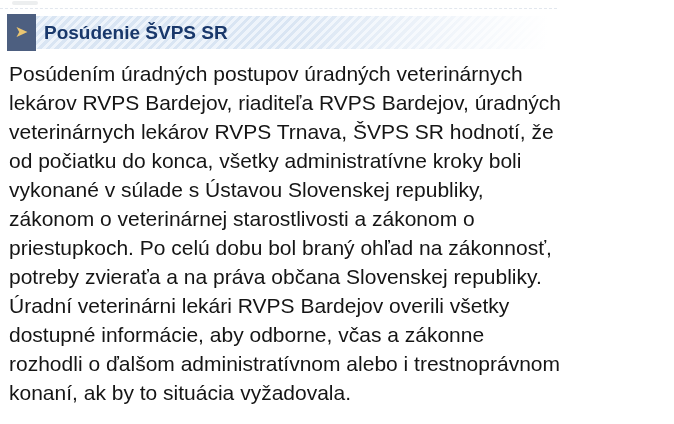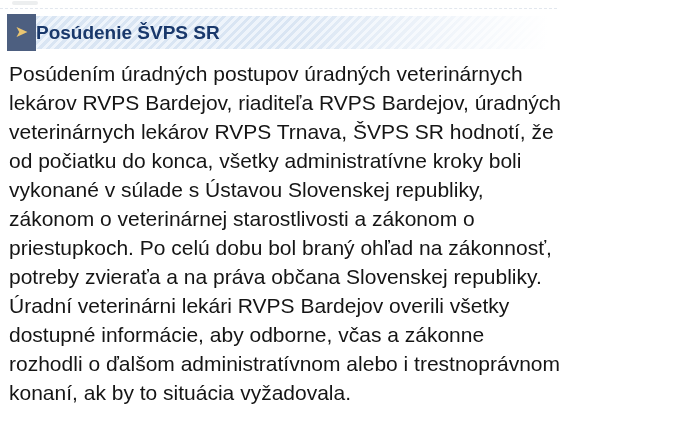--- a/index.html
+++ b/index.html
@@ -58,20 +58,21 @@
     flex: 1;
     height: 33px;
     display: flex;
     align-items: center;
     background-image:
       linear-gradient(to right, rgba(255,255,255,0) 45%, #ffffff 92%),
       repeating-linear-gradient(135deg, #d9e5f3 0px, #d9e5f3 3px, #eef4fb 3px, #eef4fb 6px);
   }
   .section-title {
     margin: 0;
+    padding-left: 8px;
     font-size: 19px;
     font-weight: bold;
     color: #19386b;
   }
   .article-text {
     position: absolute;
     top: 59px;
     left: 9px;
     width: 660px;
     margin: 0;

